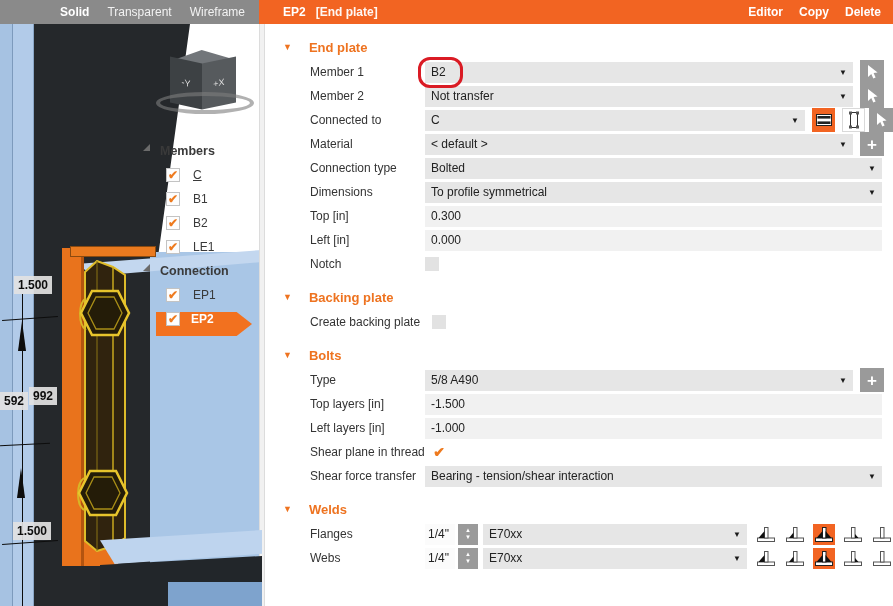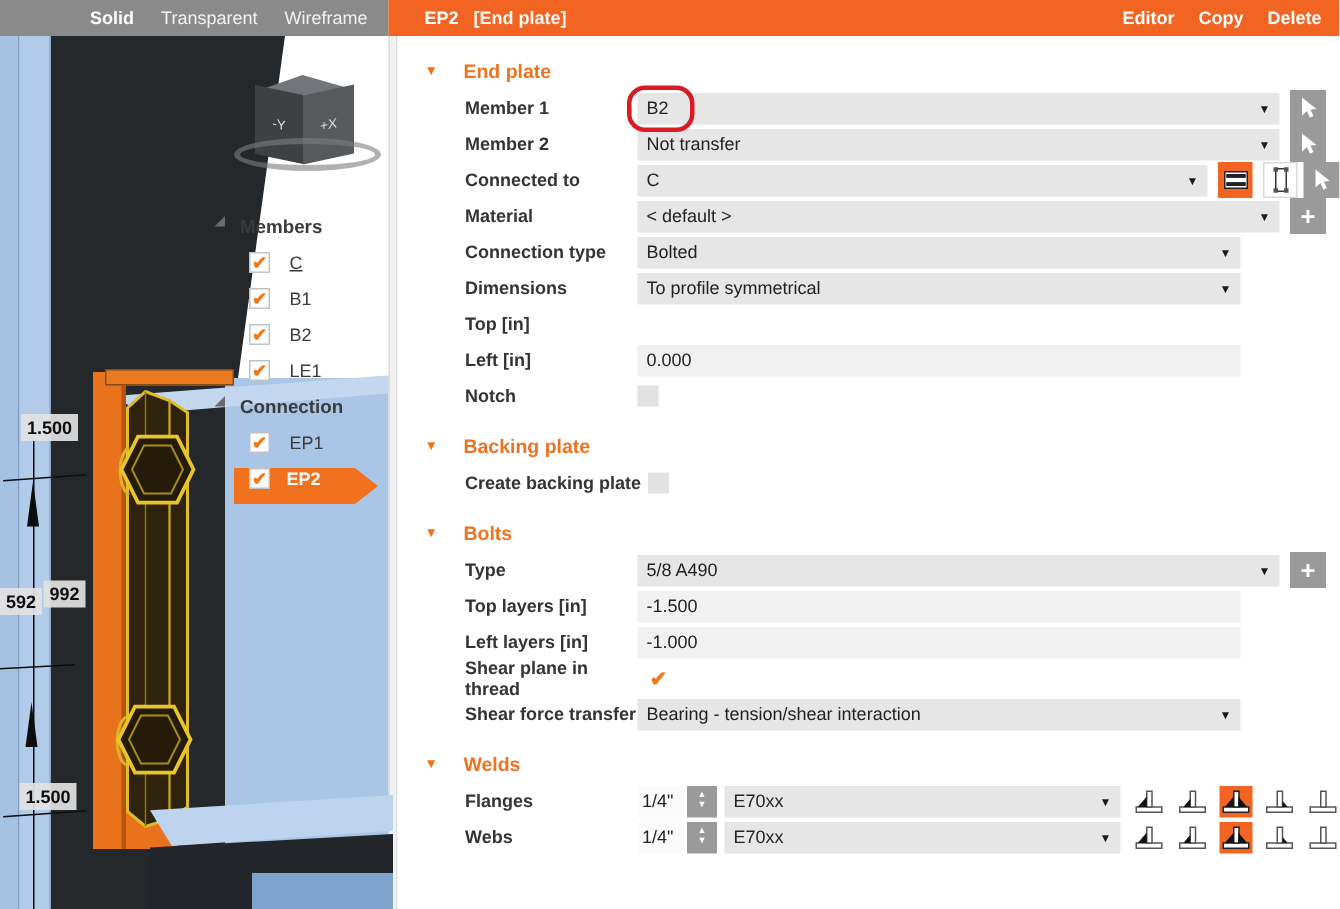--- a/index.html
+++ b/index.html
@@ -59,27 +59,27 @@
            border-left:1px solid #dcdcdc; border-right:1px solid #dcdcdc; cursor:col-resize; }
 
   
   .panel { position:absolute; left:265px; top:24px; width:628px; height:582px; background:#fff;
            padding-top:14px; font-size:12px; color:#343434; }
   .sec { display:flex; align-items:center; height:18px; margin:0 0 4px 18px; color:#ee7320; font-weight:bold;
          font-size:13px; cursor:pointer; }
   .sec .sarr { font-size:9px; margin-right:17px; color:#ee7320; }
   .sec.gap { margin-top:12px; }
   .r { display:flex; align-items:center; height:24px; padding-left:45px; }
-  .lab { width:115px; flex:none;font-weight:bold; }
+  .lab { width:115px; flex:none; }
   .dd { height:21px; background:#e6e6e6; display:flex; align-items:center; padding:0 6px;
         color:#222; cursor:pointer; }
   .dd .val { flex:1; }
   .dd .dar { font-size:8px; color:#1a1a1a; margin-left:4px; }
   .w-std { width:428px; }
-  .w-full { width:402px; }
+  .w-full { width:457px; }
   .w-cto { width:381px; }
   .w-eld { width:272px; }
   .inp { height:21px; background:#f1f1f1; display:flex; align-items:center; padding:0 6px; color:#222;
          cursor:text; }
   .inp-th { width:412px; background:#fbfbfb; border:1px solid #ededed; }
   .inp-sz { width:30px; background:#fbfbfb; justify-content:flex-end; }
   .sbtn { width:24px; height:24px; background:#9a9a9a; color:#fff; display:flex; align-items:center;
           justify-content:center; cursor:pointer; flex:none; }
   .sbtn.ml { margin-left:7px; }
   .sbtn.plus { font-size:17px; font-weight:bold; line-height:15px; }
@@ -303,20 +303,23 @@
   <div class="r">
     <span class="lab">Dimensions</span>
     <div class="dd w-full">
       <span class="val">To profile symmetrical</span>
       <span class="dar">▼</span>
     </div>
   </div>
 
   <div class="r">
     <span class="lab">Top [in]</span>
+    <div class="inp w-full">
+      <span>0.300</span>
+    </div>
   </div>
 
   <div class="r">
     <span class="lab">Left [in]</span>
     <div class="inp w-full">
       <span>0.000</span>
     </div>
   </div>
 
   <div class="r">

